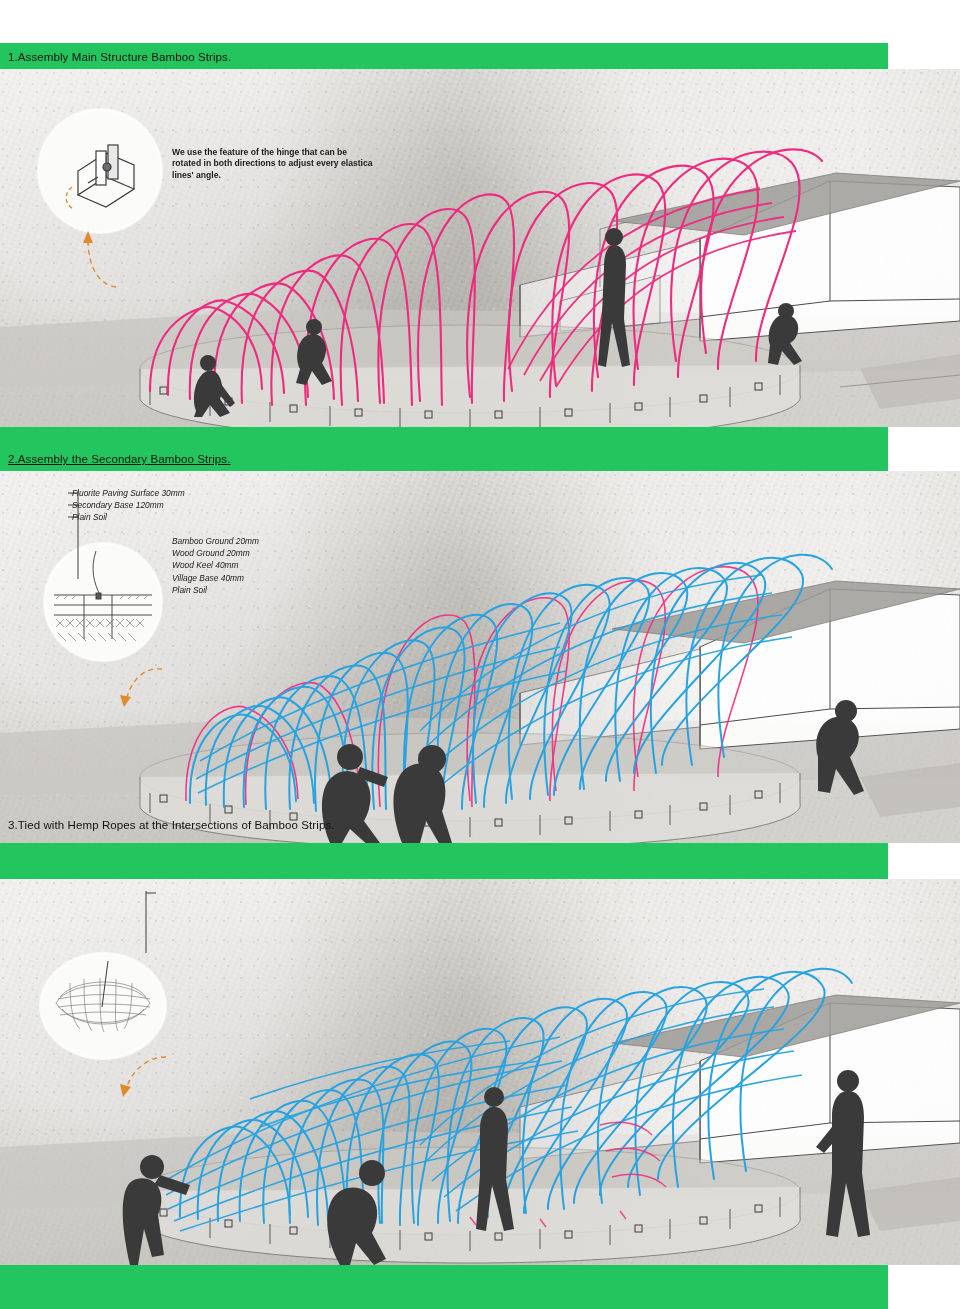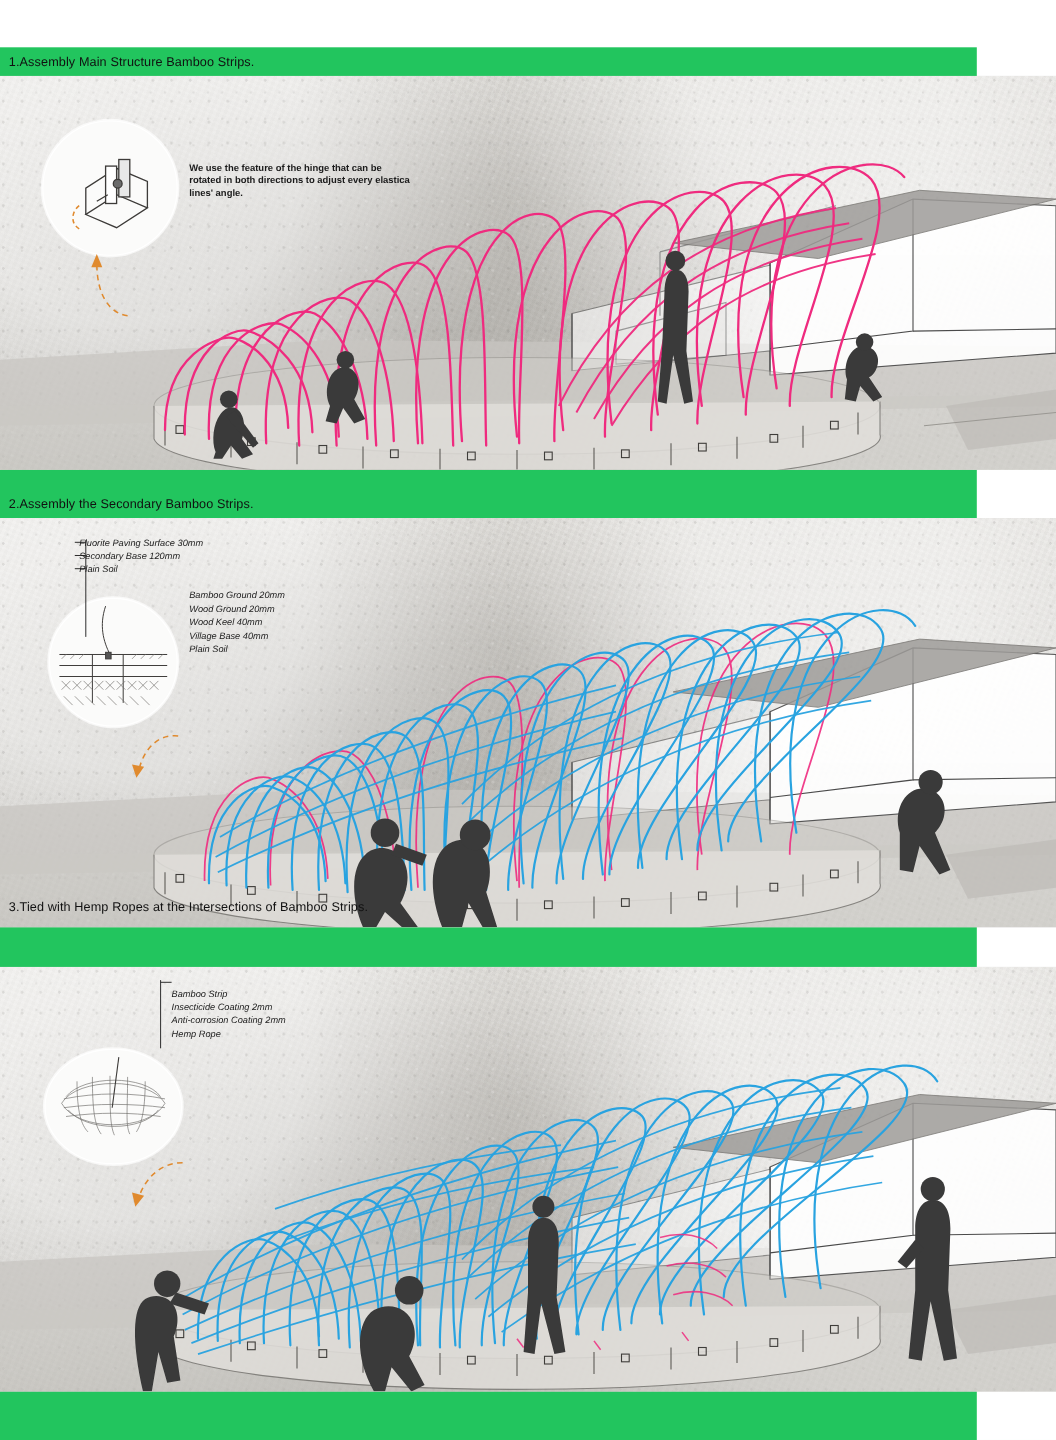--- a/index.html
+++ b/index.html
@@ -26,21 +26,21 @@
   
   .step-title {
     position: absolute;
     left: 8px;
     font-size: 11.5px;
     letter-spacing: 0.1px;
     color: #111;
     white-space: nowrap;
   }
   #title-1 { top: 8px; }
-  #title-2 { top: 410px; }
+  #title-2 { top: 410px; text-decoration: underline; }
   #title-3 { top: 776px; }
 
   
   .panel {
     position: absolute;
     left: 0;
     width: 960px;
     overflow: hidden;
     background: #d9d7d3;
   }
@@ -566,22 +566,16 @@
       <path d="M74,8 C54,8 40,22 34,40" fill="none" stroke="#e08a2e" stroke-width="1.4" stroke-dasharray="5 4"></path>
       <path d="M31,48 l-3,-13 l11,3 z" fill="#e08a2e"></path>
     </svg>
 
     <svg style="position:absolute; left:132px; top:8px; width:40px; height:80px;" viewBox="0 0 40 80">
       <g stroke="#2b2b2b" stroke-width="0.9">
         <path d="M14,4 L14,66"></path>
         <path d="M14,6 L24,6"></path>
       </g>
     </svg>
-    <div class="spec" style="left:156px; top:18px;">
-      <div>Bamboo Strip</div>
-      <div>Insecticide Coating 2mm</div>
-      <div>Anti-corrosion Coating 2mm</div>
-      <div>Hemp Rope</div>
-    </div>
   </div>
 
 
 </div>
 
 </body></html>

